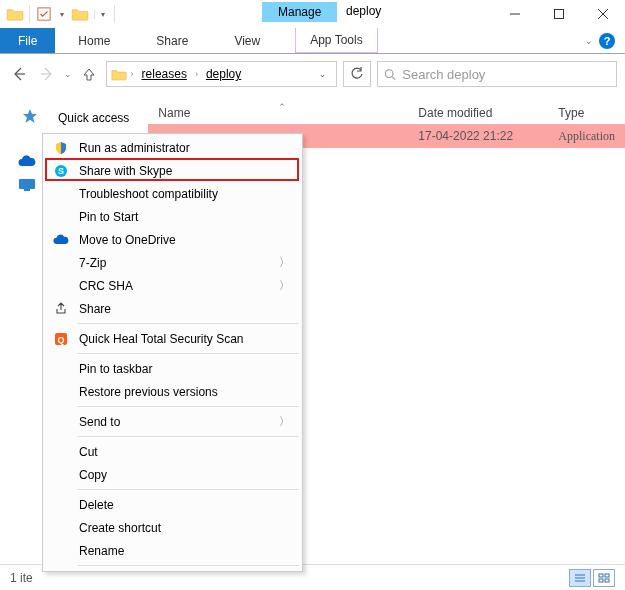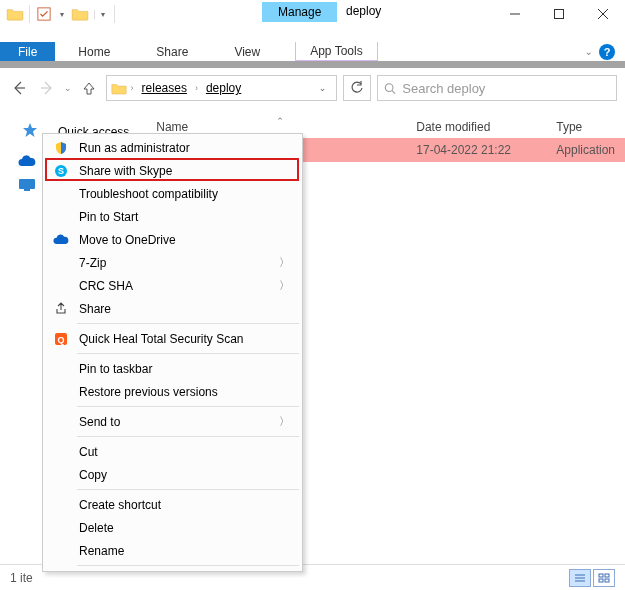--- a/index.html
+++ b/index.html
@@ -11,21 +11,21 @@
   .folder-icon { width: 18px; height: 16px; display: inline-flex; align-items: center; justify-content: center; }
   .qat-sep { width: 1px; height: 18px; background: #e0e0e0; margin: 0 2px; }
   .qat-chev { font-size: 8px; color: #666; padding: 0 4px; }
   .highlight-tab { background: #7dd3fc; padding: 3px 16px; font-size: 12px; margin-left: auto; position: absolute; left: 262px; top: 2px; }
   .title-text { position: absolute; left: 346px; top: 4px; font-size: 12px; }
   .window-controls { margin-left: auto; display: flex; }
   .win-btn { width: 44px; height: 28px; display: flex; align-items: center; justify-content: center; font-size: 14px; }
   .win-btn svg { width: 10px; height: 10px; }
 
   
-  .ribbon { height: 26px; display: flex; align-items: stretch; border-bottom: 7px solid #a3a3a3; margin-top: 14px; }
+  .ribbon { height: 26px; display: flex; align-items: stretch; border-bottom: 1px solid #a3a3a3; }
   .file-tab { background: #1979ca; color: #fff; padding: 4px 18px; font-size: 12px; display: flex; align-items: center; }
   .ribbon-tab { padding: 4px 23px; font-size: 12px; display: flex; align-items: center; color: #333; }
   .apptools { border: 1px solid #d8b8ef; border-top: none; margin-left: 12px; padding: 4px 14px; }
   .ribbon-expand { margin-left: auto; padding: 4px 10px; display: flex; align-items: center; gap: 6px; }
   .help-icon { width: 16px; height: 16px; border-radius: 50%; background: #0078d7; color: #fff; display: inline-flex; align-items: center; justify-content: center; font-size: 11px; font-weight: bold; }
 
   
   .navbar { height: 40px; display: flex; align-items: center; padding: 4px 8px; gap: 6px; }
   .nav-arrow { width: 22px; height: 22px; display: flex; align-items: center; justify-content: center; color: #666; }
   .nav-arrow.disabled { color: #ccc; }
@@ -49,21 +49,21 @@
   .main-area { flex: 1; position: relative; }
   .col-headers { display: flex; border-bottom: 0; height: 30px; align-items: center; font-size: 12px; color: #444; padding-top: 8px; }
   .col-headers .col { padding: 0 10px; position: relative; }
   .col-name { width: 260px; }
   .col-date { width: 140px; }
   .col-headers .sort-chev { position: absolute; top: -4px; left: 50%; font-size: 9px; color: #777; }
   .file-row { display: flex; height: 24px; align-items: center; background: #fca5a5; font-size: 12px; }
   .file-row .cell { padding: 0 10px; }
   .file-row .cell-name { width: 260px; }
   .file-row .cell-date { width: 140px; color: #555; }
-  .file-row .cell-type { color: #555; }
+  .file-row .cell-type { color: #555; font-family: Liberation Serif, serif; }
 
   
   .context-menu { position: absolute; left: 42px; top: 133px; width: 261px; background: #fcfcfc; border: 1px solid #ccc; box-shadow: 3px 3px 4px rgba(0,0,0,0.15); z-index: 10; padding: 2px; }
   .menu-item { display: flex; align-items: center; height: 23px; padding: 0 10px 0 6px; font-size: 12px; gap: 8px; }
   .menu-item.open { font-weight: bold; }
   .menu-item .mi-icon { width: 20px; height: 18px; display: flex; align-items: center; justify-content: center; flex-shrink: 0; }
   .menu-item .mi-text { flex: 1; }
   .menu-item .mi-arrow { font-size: 11px; color: #666; }
   .menu-sep { height: 1px; background: #e0e0e0; margin: 3px 1px 3px 32px; }
   .menu-highlight { position: absolute; left: 45px; top: 158px; width: 254px; height: 23px; border: 2.5px solid #d81b1b; z-index: 20; pointer-events: none; }
@@ -305,25 +305,25 @@
     <span class="mi-icon"></span>
     <span class="mi-text">Cut</span>
   </div>
   <div class="menu-item">
     <span class="mi-icon"></span>
     <span class="mi-text">Copy</span>
   </div>
   <div class="menu-sep"></div>
   <div class="menu-item">
     <span class="mi-icon"></span>
+    <span class="mi-text">Delete</span>
+  </div>
+  <div class="menu-item">
+    <span class="mi-icon"></span>
     <span class="mi-text">Create shortcut</span>
-  </div>
-  <div class="menu-item">
-    <span class="mi-icon"></span>
-    <span class="mi-text">Delete</span>
   </div>
   <div class="menu-item">
     <span class="mi-icon"></span>
     <span class="mi-text">Rename</span>
   </div>
   <div class="menu-sep"></div>
 
 </div>
 
 <div class="menu-highlight"></div>

